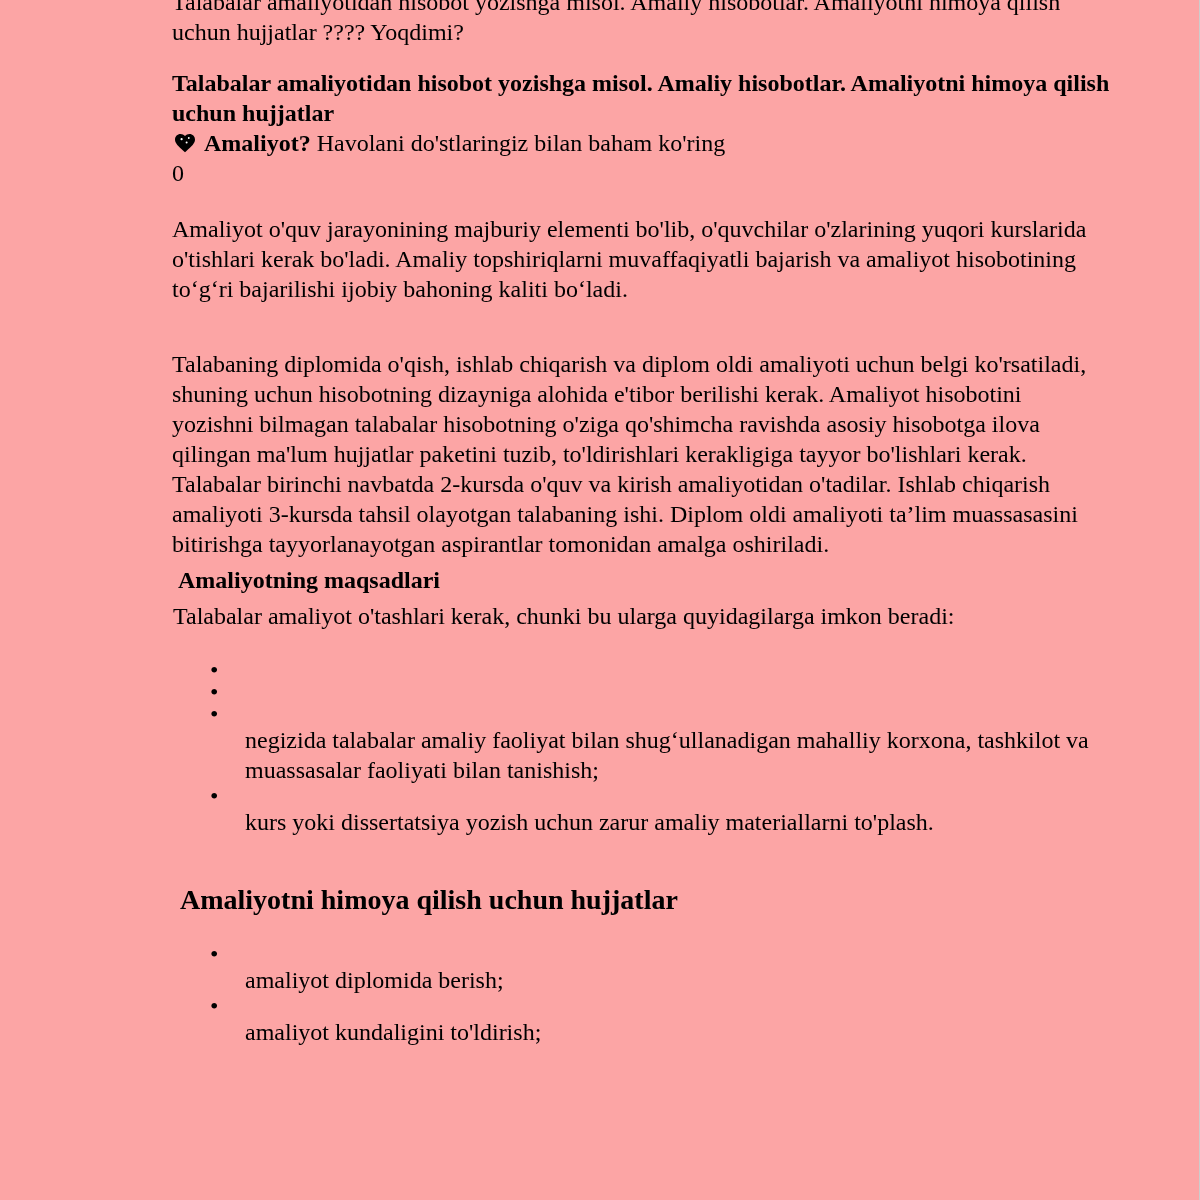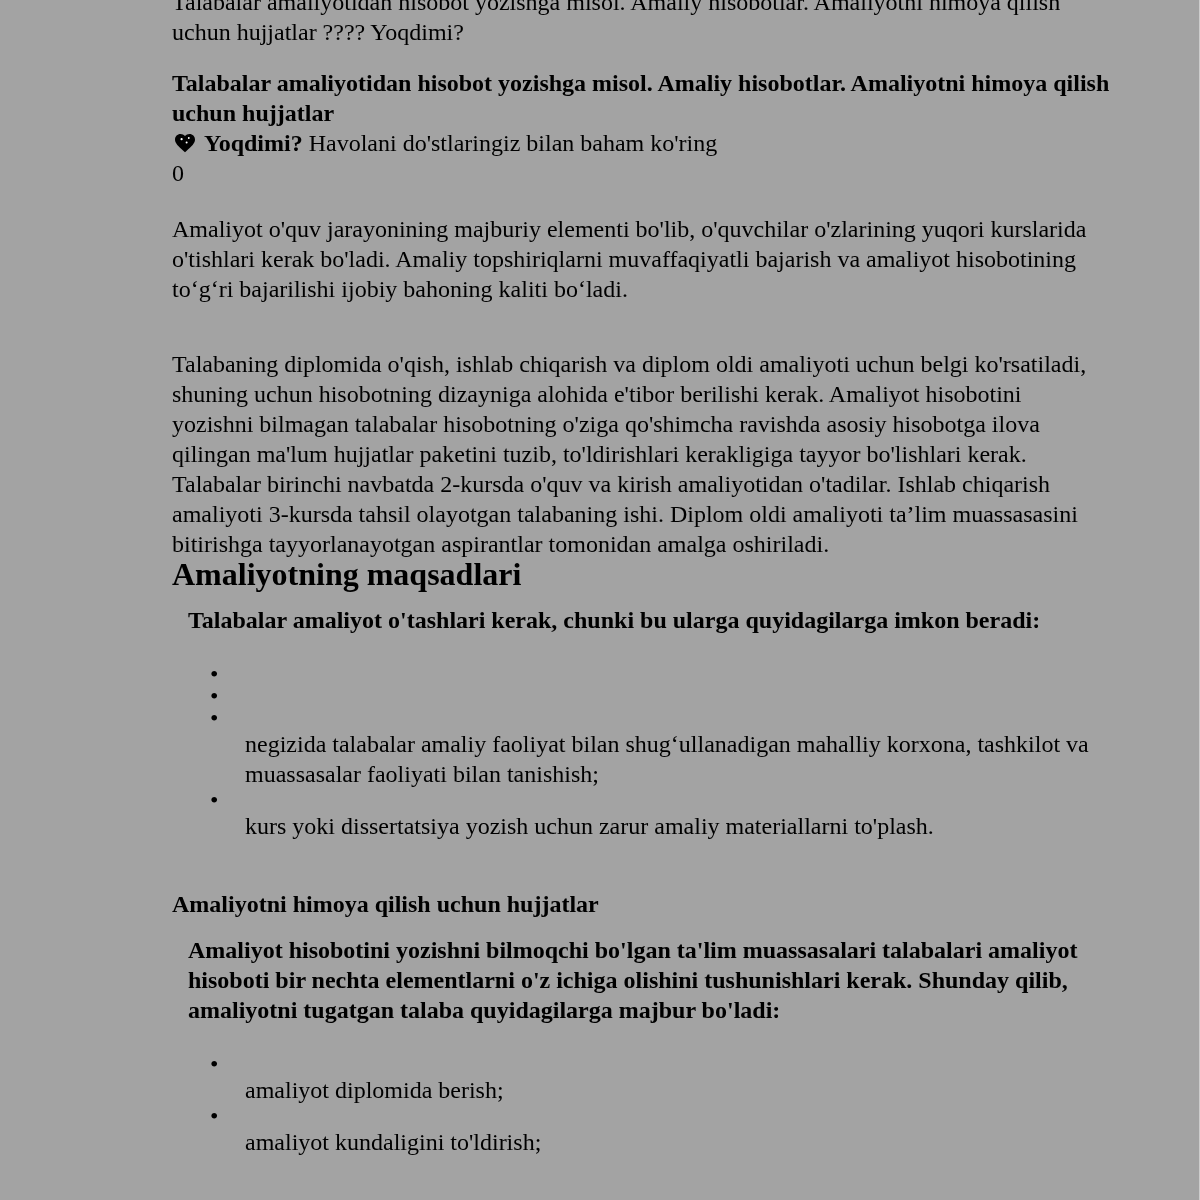--- a/index.html
+++ b/index.html
@@ -5,41 +5,41 @@
   * { box-sizing: border-box; }
   html, body { margin: 0; padding: 0; }
   body {
     width: 1200px; height: 1200px; overflow: hidden;
     background: #ffffff; color: #000000;
     font-family: "Liberation Serif", "DejaVu Serif", serif;
     font-size: 24px; line-height: 30px;
   }
   .page {
     position: relative; width: 1200px; height: 1200px; overflow: hidden;
-    background: #a3a3a3;
+    background: #fca5a5;
   }
   .page-right-border {
     position: absolute; top: 0; right: 0; width: 1px; height: 1200px;
     background: #cccccc;
   }
   .content {
     position: absolute; left: 172px; top: -13px; width: 945px;
   }
   .top-title { margin: 0; font-weight: 400; }
   .heading-block { margin-top: 21px; }
   h2.article-heading { margin: 0; font-size: 24px; font-weight: 700; line-height: 30px; }
   .like-row { margin: 0; }
   .like-row .heart { display: inline-block; width: 26px; height: 24px; vertical-align: -4px; margin-right: 6px; }
   .like-label { font-weight: 700; }
   .like-count { margin: 0; }
   p.para-1 { margin: 26px 0 16px 0; }
   p.para-2 { margin: 45px 16px 0 0; }
-  h3.sub-heading { margin: 0; font-size: 32px; font-weight: 700; line-height: 30px; }
-  h3.sub-heading-docs { margin: 48px 0 0 0; font-size: 24px; font-weight: 700; line-height: 30px; }
-  p.section-intro { margin: 16px; font-weight: bold; }
+  h3.sub-heading { margin: 6px; font-size: 24px; font-weight: 700; line-height: 30px; }
+  h3.sub-heading-docs { margin: 48px 0 0 8px; font-size: 28px; font-weight: 700; line-height: 30px; }
+  p.section-intro { margin: 1px; }
   ul.custom-list { list-style: none; margin: 28px 0 0 0; padding: 0; }
   .li { margin: 0; }
   .li-marker { padding-left: 38px; height: 22px; line-height: 22px; font-size: 24px; }
   .li-text { padding-left: 73px; }
 </style>
 </head>
 <body>
 
 <div class="page">
   <div class="content">
@@ -48,21 +48,21 @@
 
     <div class="heading-block">
       <h2 class="article-heading">Talabalar amaliyotidan hisobot yozishga misol. Amaliy hisobotlar. Amaliyotni himoya qilish uchun hujjatlar</h2>
 
       <div class="like-row">
         <span class="heart"><svg width="26" height="24" viewBox="0 0 24 24" xmlns="http://www.w3.org/2000/svg">
               <path d="M12 21.35l-1.45-1.32C5.4 15.36 2 12.28 2 8.5 2 5.42 4.42 3 7.5 3c1.74 0 3.41.81 4.5 2.09C13.09 3.81 14.76 3 16.5 3 19.58 3 22 5.42 22 8.5c0 3.78-3.4 6.86-8.55 11.54L12 21.35z" fill="#000000"></path>
               <circle cx="8.6" cy="8.2" r="1.1" fill="#ffffff"></circle>
               <circle cx="13.6" cy="11.6" r="1.0" fill="#ffffff"></circle>
               <circle cx="15.8" cy="7.0" r="0.9" fill="#ffffff"></circle>
-            </svg></span><span class="like-label">Yoqdimi?</span><span> </span><span class="share-text">Havolani do'stlaringiz bilan baham ko'ring</span>
+            </svg></span><span class="like-label">Amaliyot?</span><span> </span><span class="share-text">Havolani do'stlaringiz bilan baham ko'ring</span>
       </div>
 
       <div class="like-count">0</div>
     </div>
 
     <p class="para-1">Amaliyot o'quv jarayonining majburiy elementi bo'lib, o'quvchilar o'zlarining yuqori kurslarida o'tishlari kerak bo'ladi. Amaliy topshiriqlarni muvaffaqiyatli bajarish va amaliyot hisobotining to‘g‘ri bajarilishi ijobiy bahoning kaliti bo‘ladi.</p>
 
     <p class="para-2">Talabaning diplomida o'qish, ishlab chiqarish va diplom oldi amaliyoti uchun belgi ko'rsatiladi, shuning uchun hisobotning dizayniga alohida e'tibor berilishi kerak. Amaliyot hisobotini yozishni bilmagan talabalar hisobotning o'ziga qo'shimcha ravishda asosiy hisobotga ilova qilingan ma'lum hujjatlar paketini tuzib, to'ldirishlari kerakligiga tayyor bo'lishlari kerak. Talabalar birinchi navbatda 2-kursda o'quv va kirish amaliyotidan o'tadilar. Ishlab chiqarish amaliyoti 3-kursda tahsil olayotgan talabaning ishi. Diplom oldi amaliyoti ta’lim muassasasini bitirishga tayyorlanayotgan aspirantlar tomonidan amalga oshiriladi.</p>
 
     <h3 class="sub-heading">Amaliyotning maqsadlari</h3>
@@ -79,21 +79,20 @@
         <div class="li-marker">•</div>
         <div class="li-text">negizida talabalar amaliy faoliyat bilan shug‘ullanadigan mahalliy korxona, tashkilot va muassasalar faoliyati bilan tanishish;</div>
       </li>
       <li class="li">
         <div class="li-marker">•</div>
         <div class="li-text">kurs yoki dissertatsiya yozish uchun zarur amaliy materiallarni to'plash.</div>
       </li>
     </ul>
 
     <h3 class="sub-heading-docs">Amaliyotni himoya qilish uchun hujjatlar</h3>
-    <p class="section-intro">Amaliyot hisobotini yozishni bilmoqchi bo'lgan ta'lim muassasalari talabalari amaliyot hisoboti bir nechta elementlarni o'z ichiga olishini tushunishlari kerak. Shunday qilib, amaliyotni tugatgan talaba quyidagilarga majbur bo'ladi:</p>
 
     <ul class="custom-list">
       <li class="li">
         <div class="li-marker">•</div>
         <div class="li-text">amaliyot diplomida berish;</div>
       </li>
       <li class="li">
         <div class="li-marker">•</div>
         <div class="li-text">amaliyot kundaligini to'ldirish;</div>
       </li>

